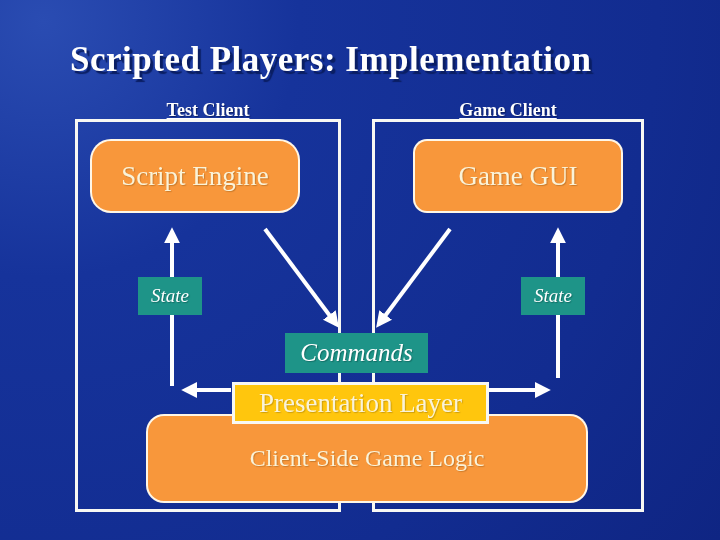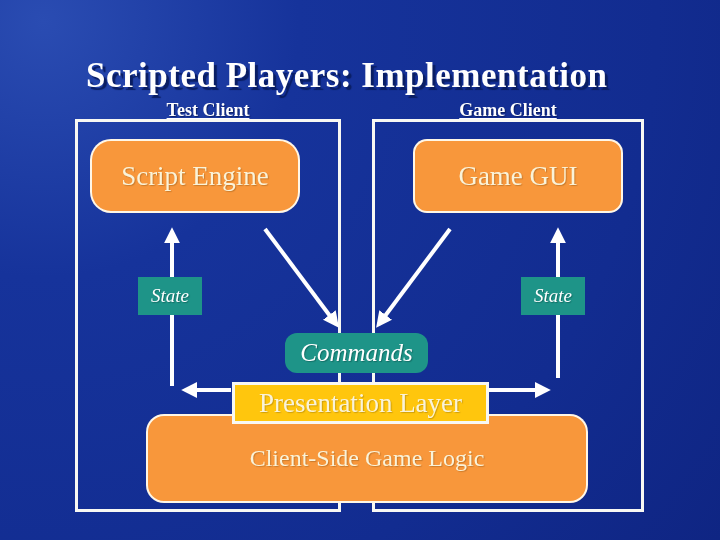--- a/index.html
+++ b/index.html
@@ -6,21 +6,21 @@
   body {
     width: 720px; height: 540px; overflow: hidden;
     font-family: "Liberation Serif", serif;
   }
   .slide {
     position: relative; width: 720px; height: 540px;
     background: radial-gradient(circle at 6% 4%,
         #2a4cb2 0%, var(--background, #16339b) 30%, #122c90 72%, #0f2583 100%);
   }
   .title {
-    position: absolute; left: 70px; top: 40px; margin: 16px;
+    position: absolute; left: 70px; top: 40px; margin: 0;
     width: 600px;
     font-size: 35px; font-weight: bold; letter-spacing: 0.5px;
     color: var(--title-text, #ffffff);
     text-shadow: 3px 3px 1px #0a1e63;
     white-space: nowrap;
     font-family: Liberation Serif, serif;
   }
   .region {
     position: absolute; top: 119px; height: 393px;
     border: 3px solid var(--border-white, #f8f8f3);
@@ -59,21 +59,21 @@
   .script-engine { left: 90px;  top: 139px; width: 210px; height: 74px; border-radius: 21px; }
   .game-gui      { left: 413px; top: 139px; width: 210px; height: 74px; }
   .teal {
     background: var(--box-teal, #1e9488);
     font-style: italic;
     color: #ffffff;
     text-shadow: 1px 1px 1px rgba(0,40,40,0.35);
   }
   .state-left  { left: 138px; top: 277px; width: 64px;  height: 38px; font-size: 19px; }
   .state-right { left: 521px; top: 277px; width: 64px;  height: 38px; font-size: 19px; }
-  .commands    { left: 285px; top: 333px; width: 143px; height: 40px; font-size: 25px; border-radius: 12px; }
+  .commands    { left: 285px; top: 333px; width: 143px; height: 40px; font-size: 25px; }
   .client-side {
     left: 146px; top: 414px; width: 442px; height: 89px;
     background: var(--box-orange, #f8973b);
     border: 2px solid rgba(255, 252, 240, 0.95);
     border-radius: 18px;
     font-size: 24px; z-index: 3;
   }
   .presentation {
     left: 232px; top: 382px; width: 257px; height: 42px;
     background: var(--box-gold, #ffc60d);

